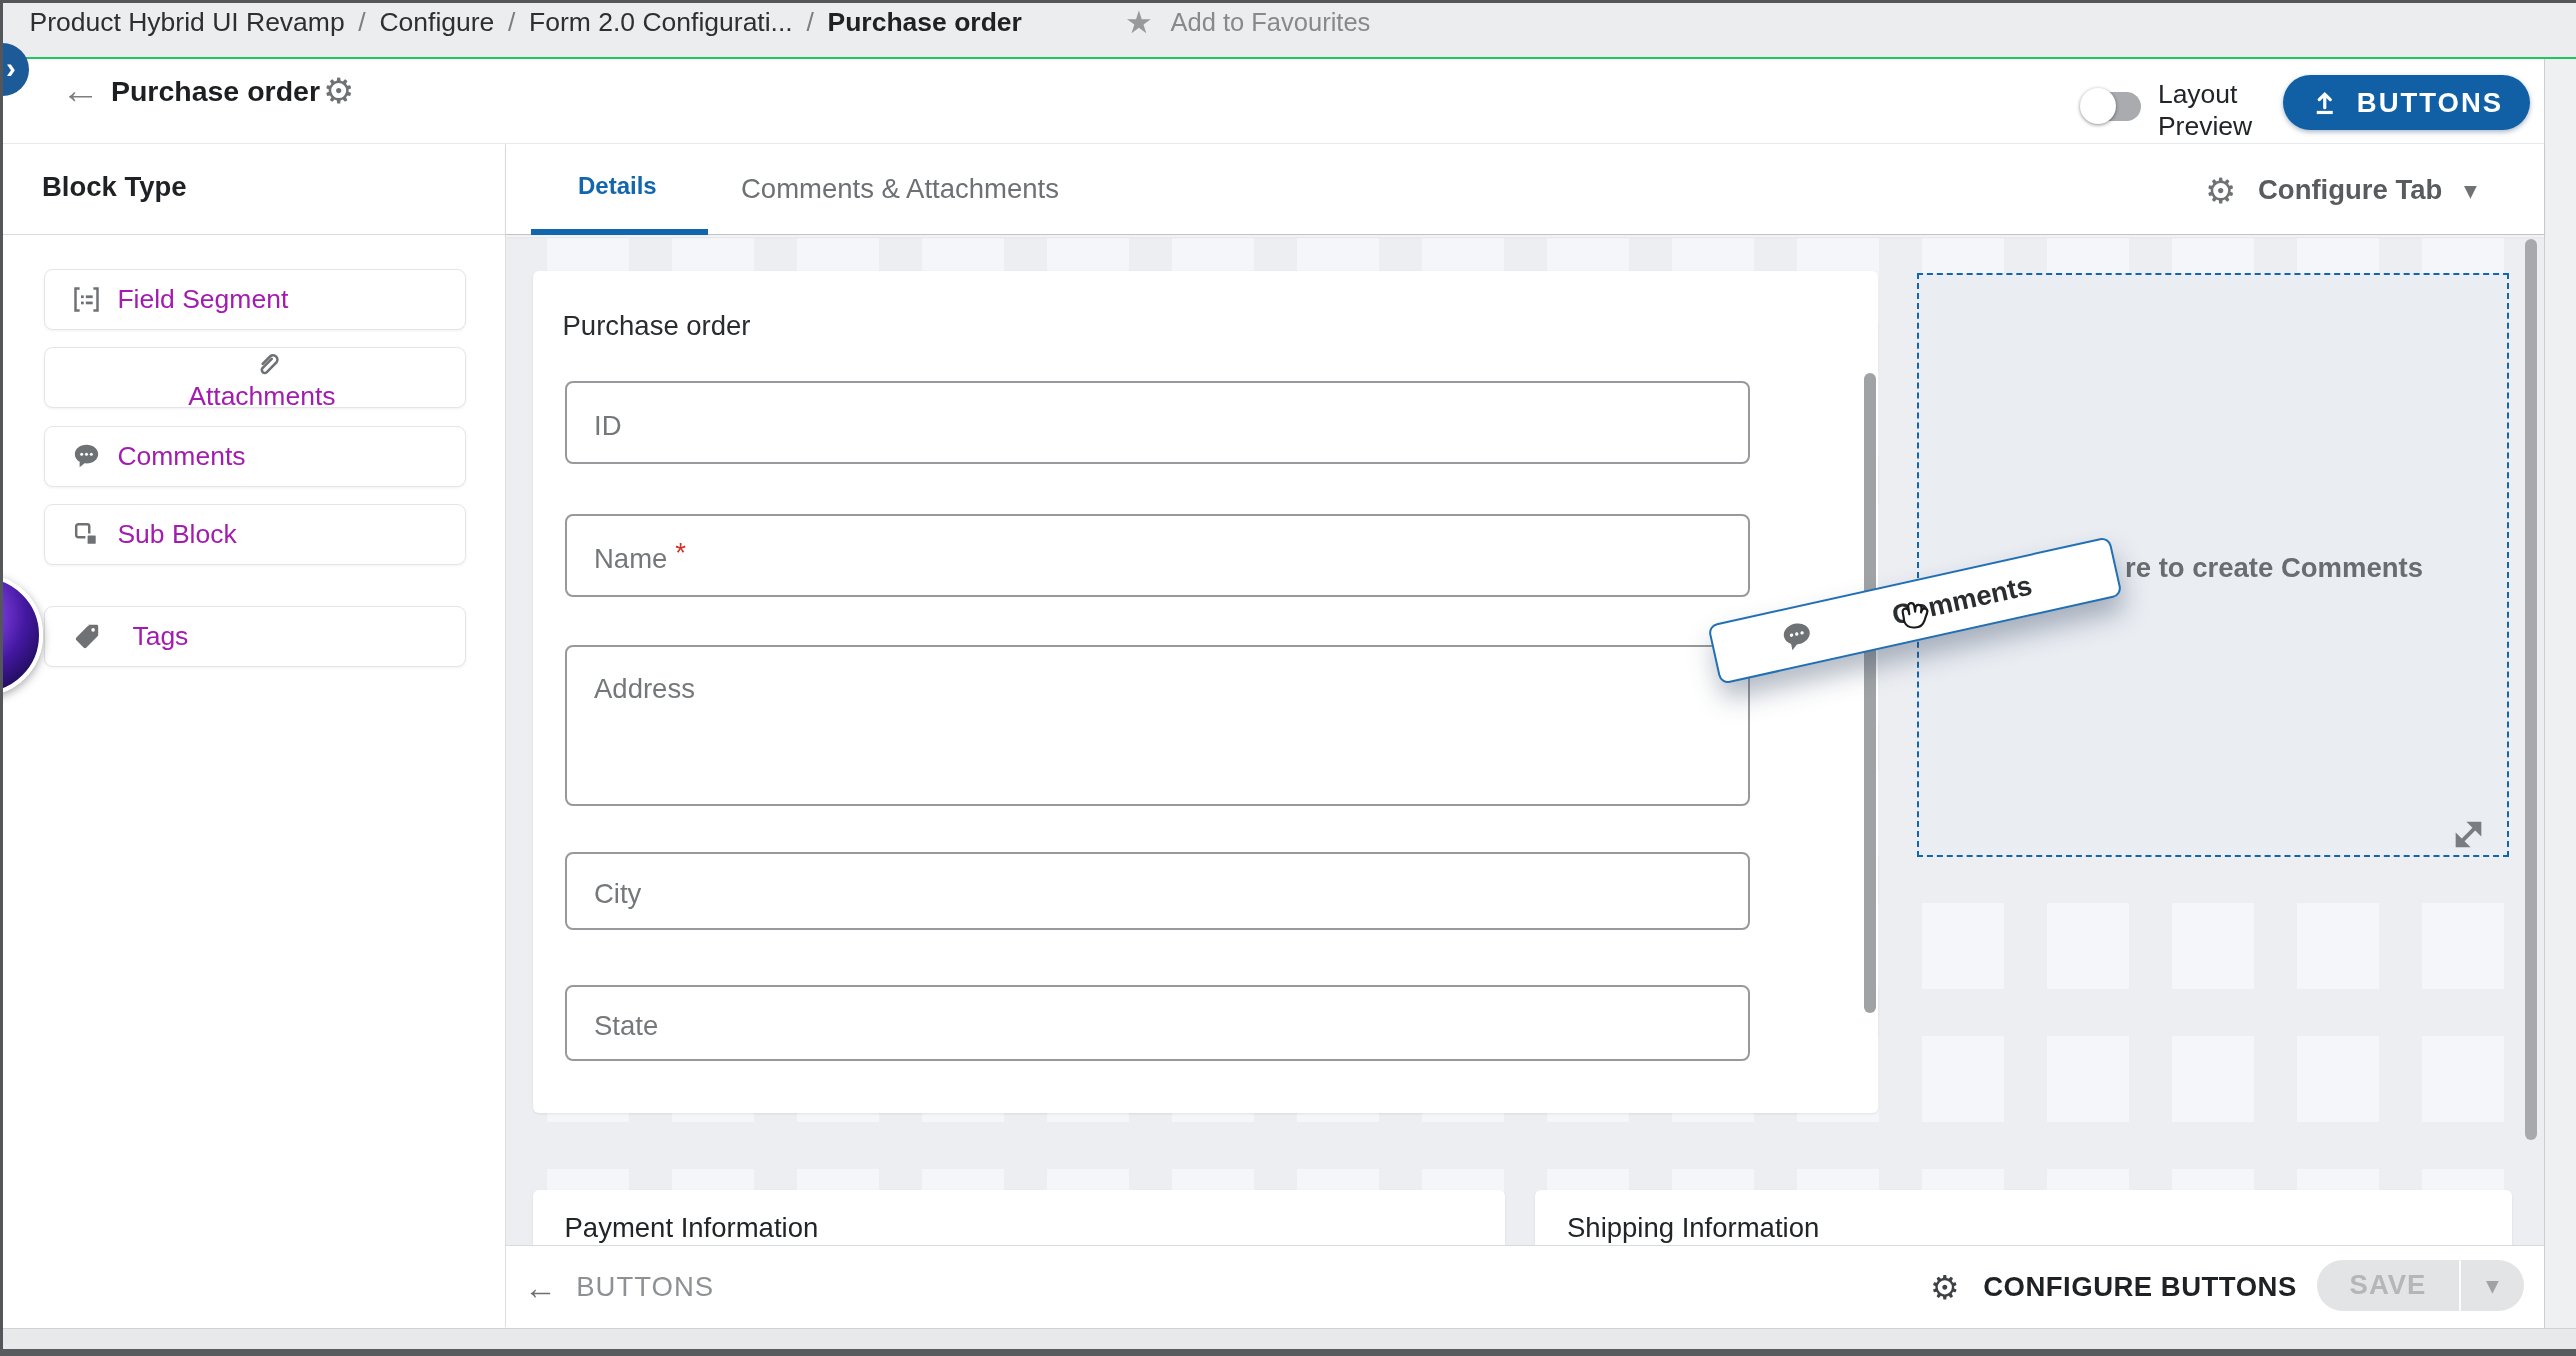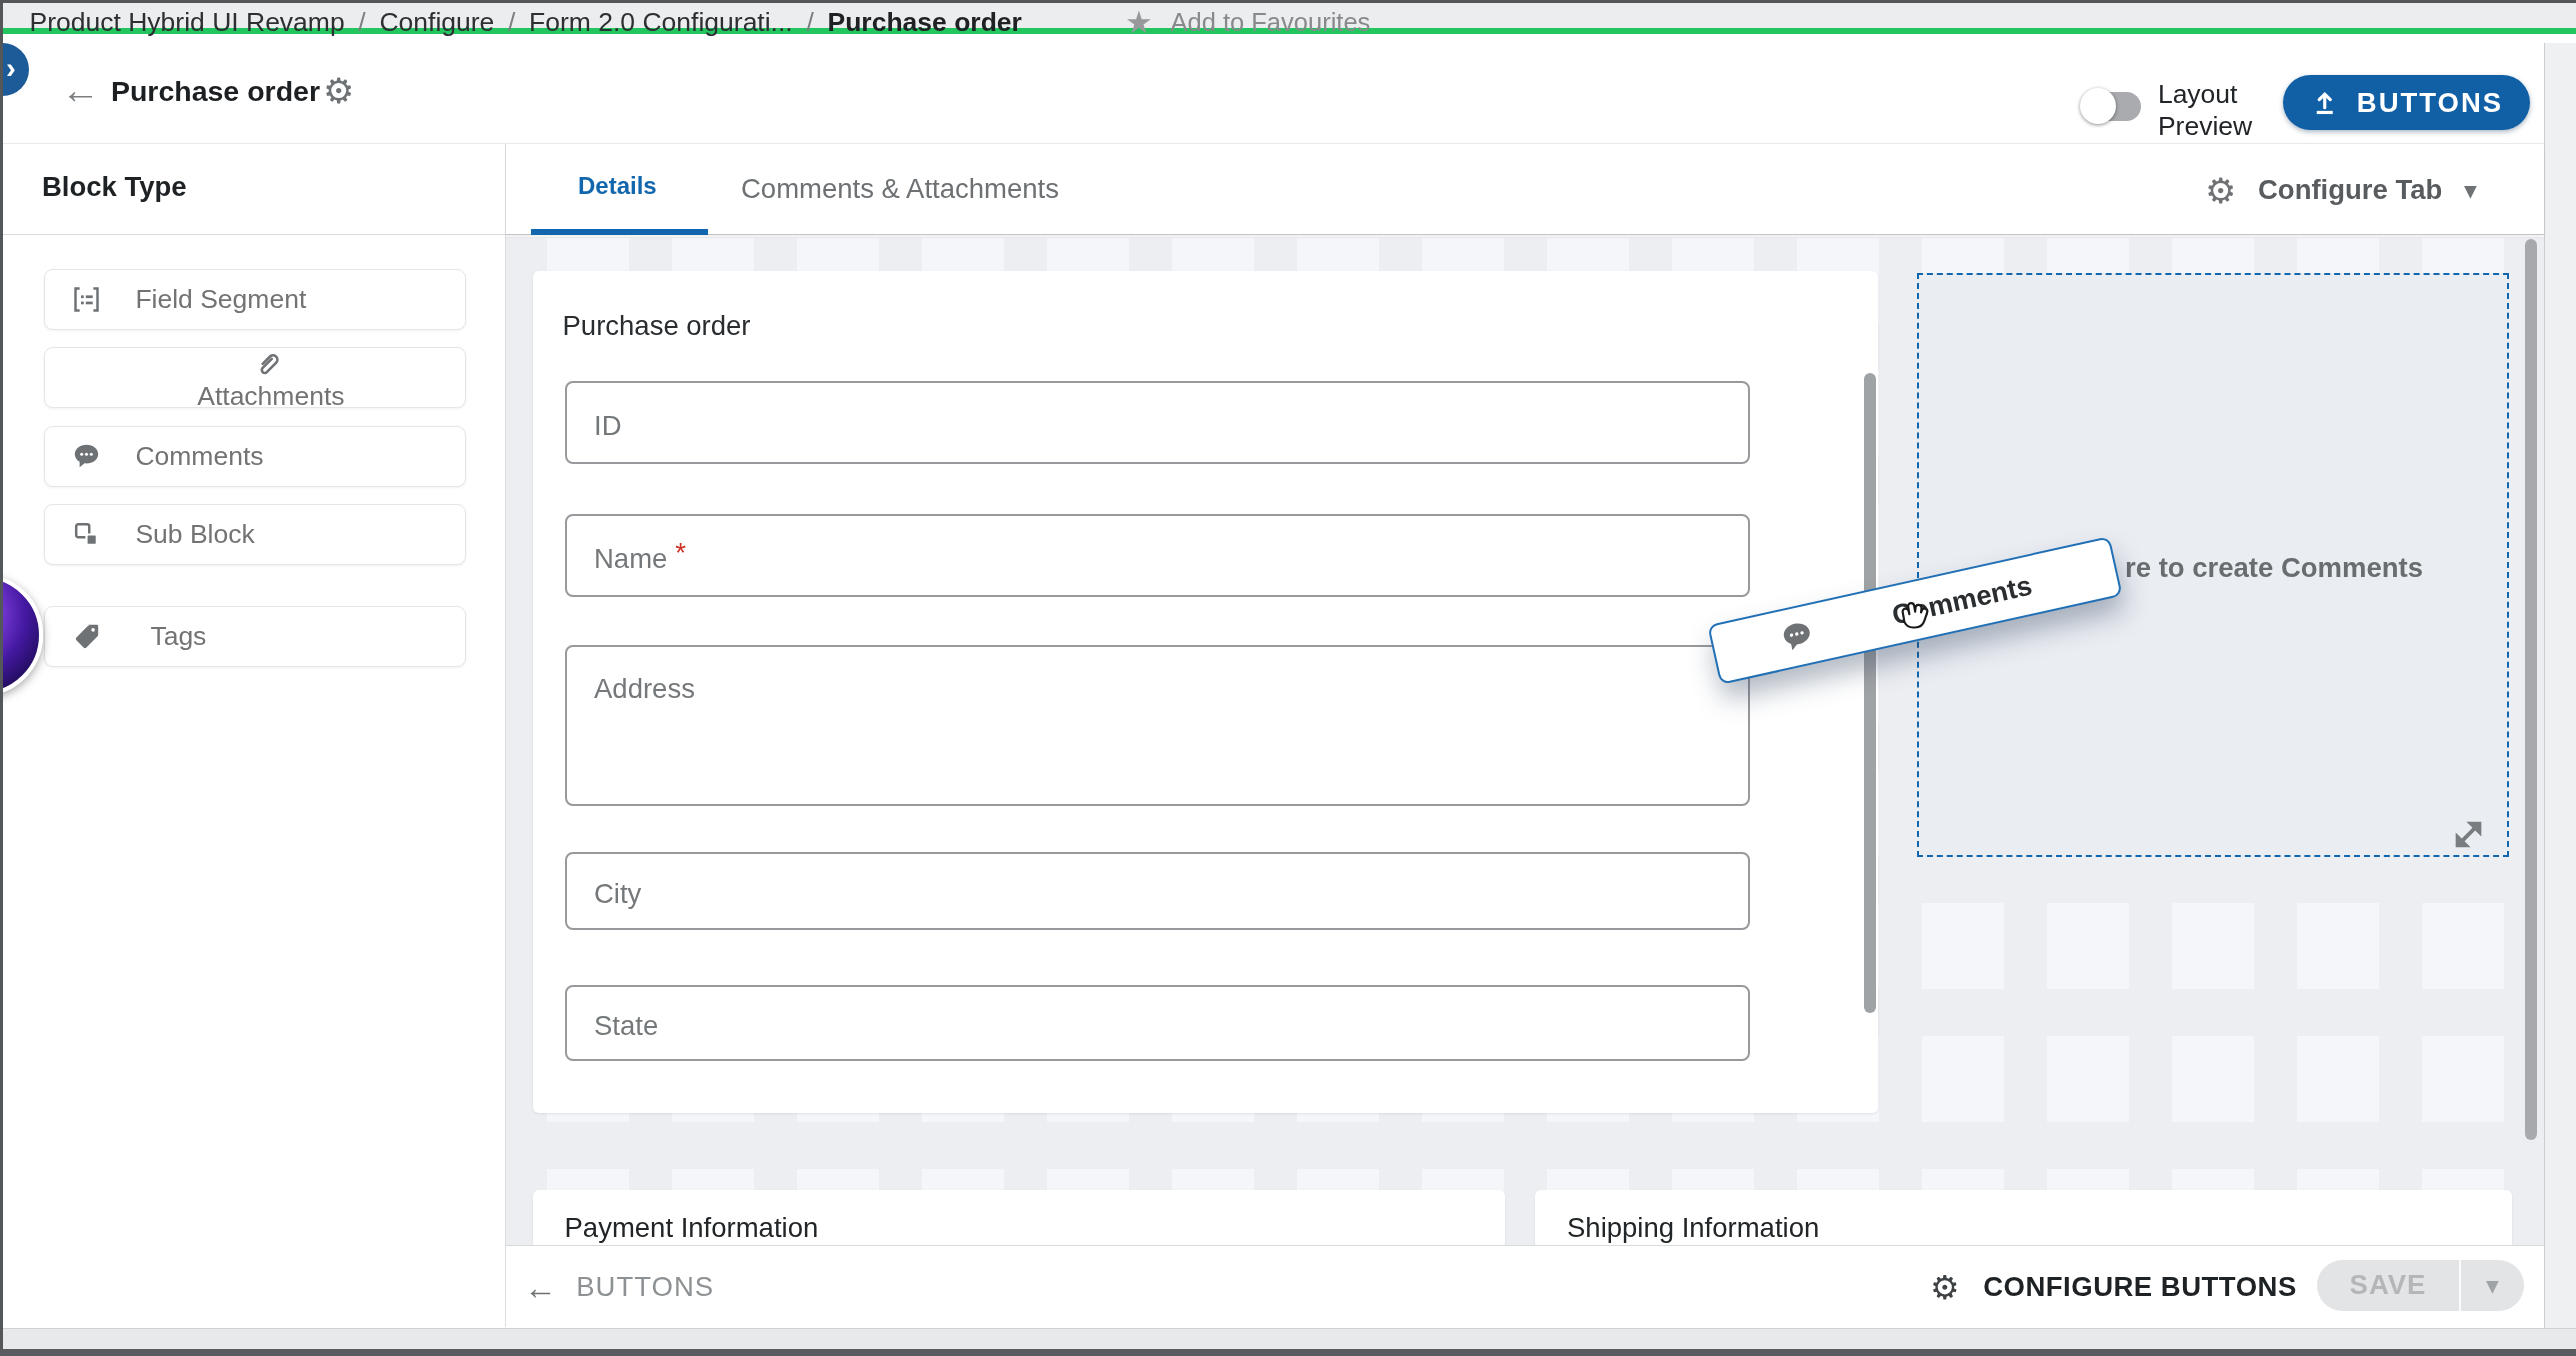--- a/index.html
+++ b/index.html
@@ -9,21 +9,21 @@
   .abs { position:absolute; }
 
   
   .win-top-border { left:0; top:0; width:2576px; height:2.9px; background:#54575a; z-index:90; }
   .win-left-border { left:0; top:0; width:2.9px; height:1356px; background:#54575a; z-index:90; }
   .win-bottom-strip { left:0; top:1328px; width:2576px; height:21.6px; background:#e8e9ea; border-top:1px solid #cfd1d2; z-index:80; }
   .win-bottom-border { left:0; top:1349px; width:2576px; height:6.9px; background:#595c5f; z-index:90; }
   .right-gutter { left:2544px; top:43px; width:32px; height:1306px; background:#eff0f1; border-left:1px solid #cbcdce; z-index:5; }
 
   
-  .topbar { left:0; top:2.9px; width:2576px; height:31px; background:#ecedee; border-bottom:6px solid #22c55e; z-index:10; }
+  .topbar { left:0; top:2.9px; width:2576px; height:56px; background:#ecedee; border-bottom:2px solid #22c55e; z-index:10; }
   .crumbs { position:absolute; left:29.5px; top:0; height:40px; display:flex; align-items:center; gap:13.7px; font-size:26.5px; color:#2d3032; }
   .crumb { white-space:nowrap; cursor:pointer; }
   .crumb-sep { color:#7c7f81; }
   .crumb-current { font-weight:bold; color:#1f2224; }
   .fav { position:absolute; left:1125px; top:0; height:40px; display:flex; align-items:center; gap:17.7px; cursor:pointer; }
   .fav-star { font-size:31px; color:#97999b; line-height:1; }
   .fav-label { font-size:25.5px; color:#87898b; }
 
   
   .header { left:2.9px; top:43px; width:2541px; height:101px; background:#fff; border-bottom:1px solid #e8e9ea; z-index:8; }
@@ -36,21 +36,21 @@
   .layout-preview-label { position:absolute; left:2155px; top:35px; font-size:26.5px; line-height:32px; color:#222528; }
   .publish-btn { position:absolute; left:2280px; top:32px; width:247px; height:55px; border-radius:27.5px; background:#1160a6; color:#fff; display:flex; align-items:center; justify-content:center; gap:17.7px; cursor:pointer; box-shadow:0 2px 4.9px rgba(10,50,90,.35); }
   .publish-label { font-size:27.5px; font-weight:bold; letter-spacing:2px; }
 
   
   .sidebar { left:2.9px; top:144px; width:503px; height:1183px; background:#fff; border-right:1px solid #dcdedf; z-index:6; }
   .sidebar-title { position:absolute; left:39px; top:26.5px; font-size:27.5px; font-weight:bold; color:#1f2224; }
   .sidebar-divider { position:absolute; left:0; top:90px; width:503px; height:1px; background:#d9dadb; }
   .block-card { position:absolute; left:41px; width:422px; height:61px; background:#fff; border:1px solid #e4e5e7; border-radius:8.8px; box-shadow:0 1px 2.9px rgba(0,0,0,.06); display:flex; align-items:center; cursor:grab; }
   .block-card .bicon { width:33px; height:33px; margin-left:25.5px; flex:0 0 auto; }
-  .block-card .blabel { margin-left:32px; font-size:26.5px; color:#737373; }
+  .block-card .blabel { margin-left:14px; font-size:26.5px; color:#a21caf; }
 
   
   .tabrow { left:506px; top:144px; width:2038px; height:91px; background:#fff; border-bottom:1px solid #c2c4c5; box-shadow:0 2px 2.9px rgba(0,0,0,.07); z-index:6; }
   .tab-details { position:absolute; left:72px; top:27.5px; font-size:24px; font-weight:bold; color:#1266ad; cursor:pointer; }
   .tab-underline { position:absolute; left:24.6px; top:85px; width:177px; height:5.9px; background:#1266ad; }
   .tab-comments { position:absolute; left:235px; top:28.5px; font-size:27.5px; color:#6e7173; cursor:pointer; }
   .configure-tab { position:absolute; left:1699px; top:23.6px; height:45px; display:flex; align-items:center; gap:21.6px; cursor:pointer; }
   .configure-tab .cgear { font-size:35px; color:#6f7274; line-height:1; }
   .configure-tab .clabel { font-size:27.5px; font-weight:bold; color:#595c5f; }
   .configure-tab .ccaret { font-size:25.5px; color:#6f7274; }

